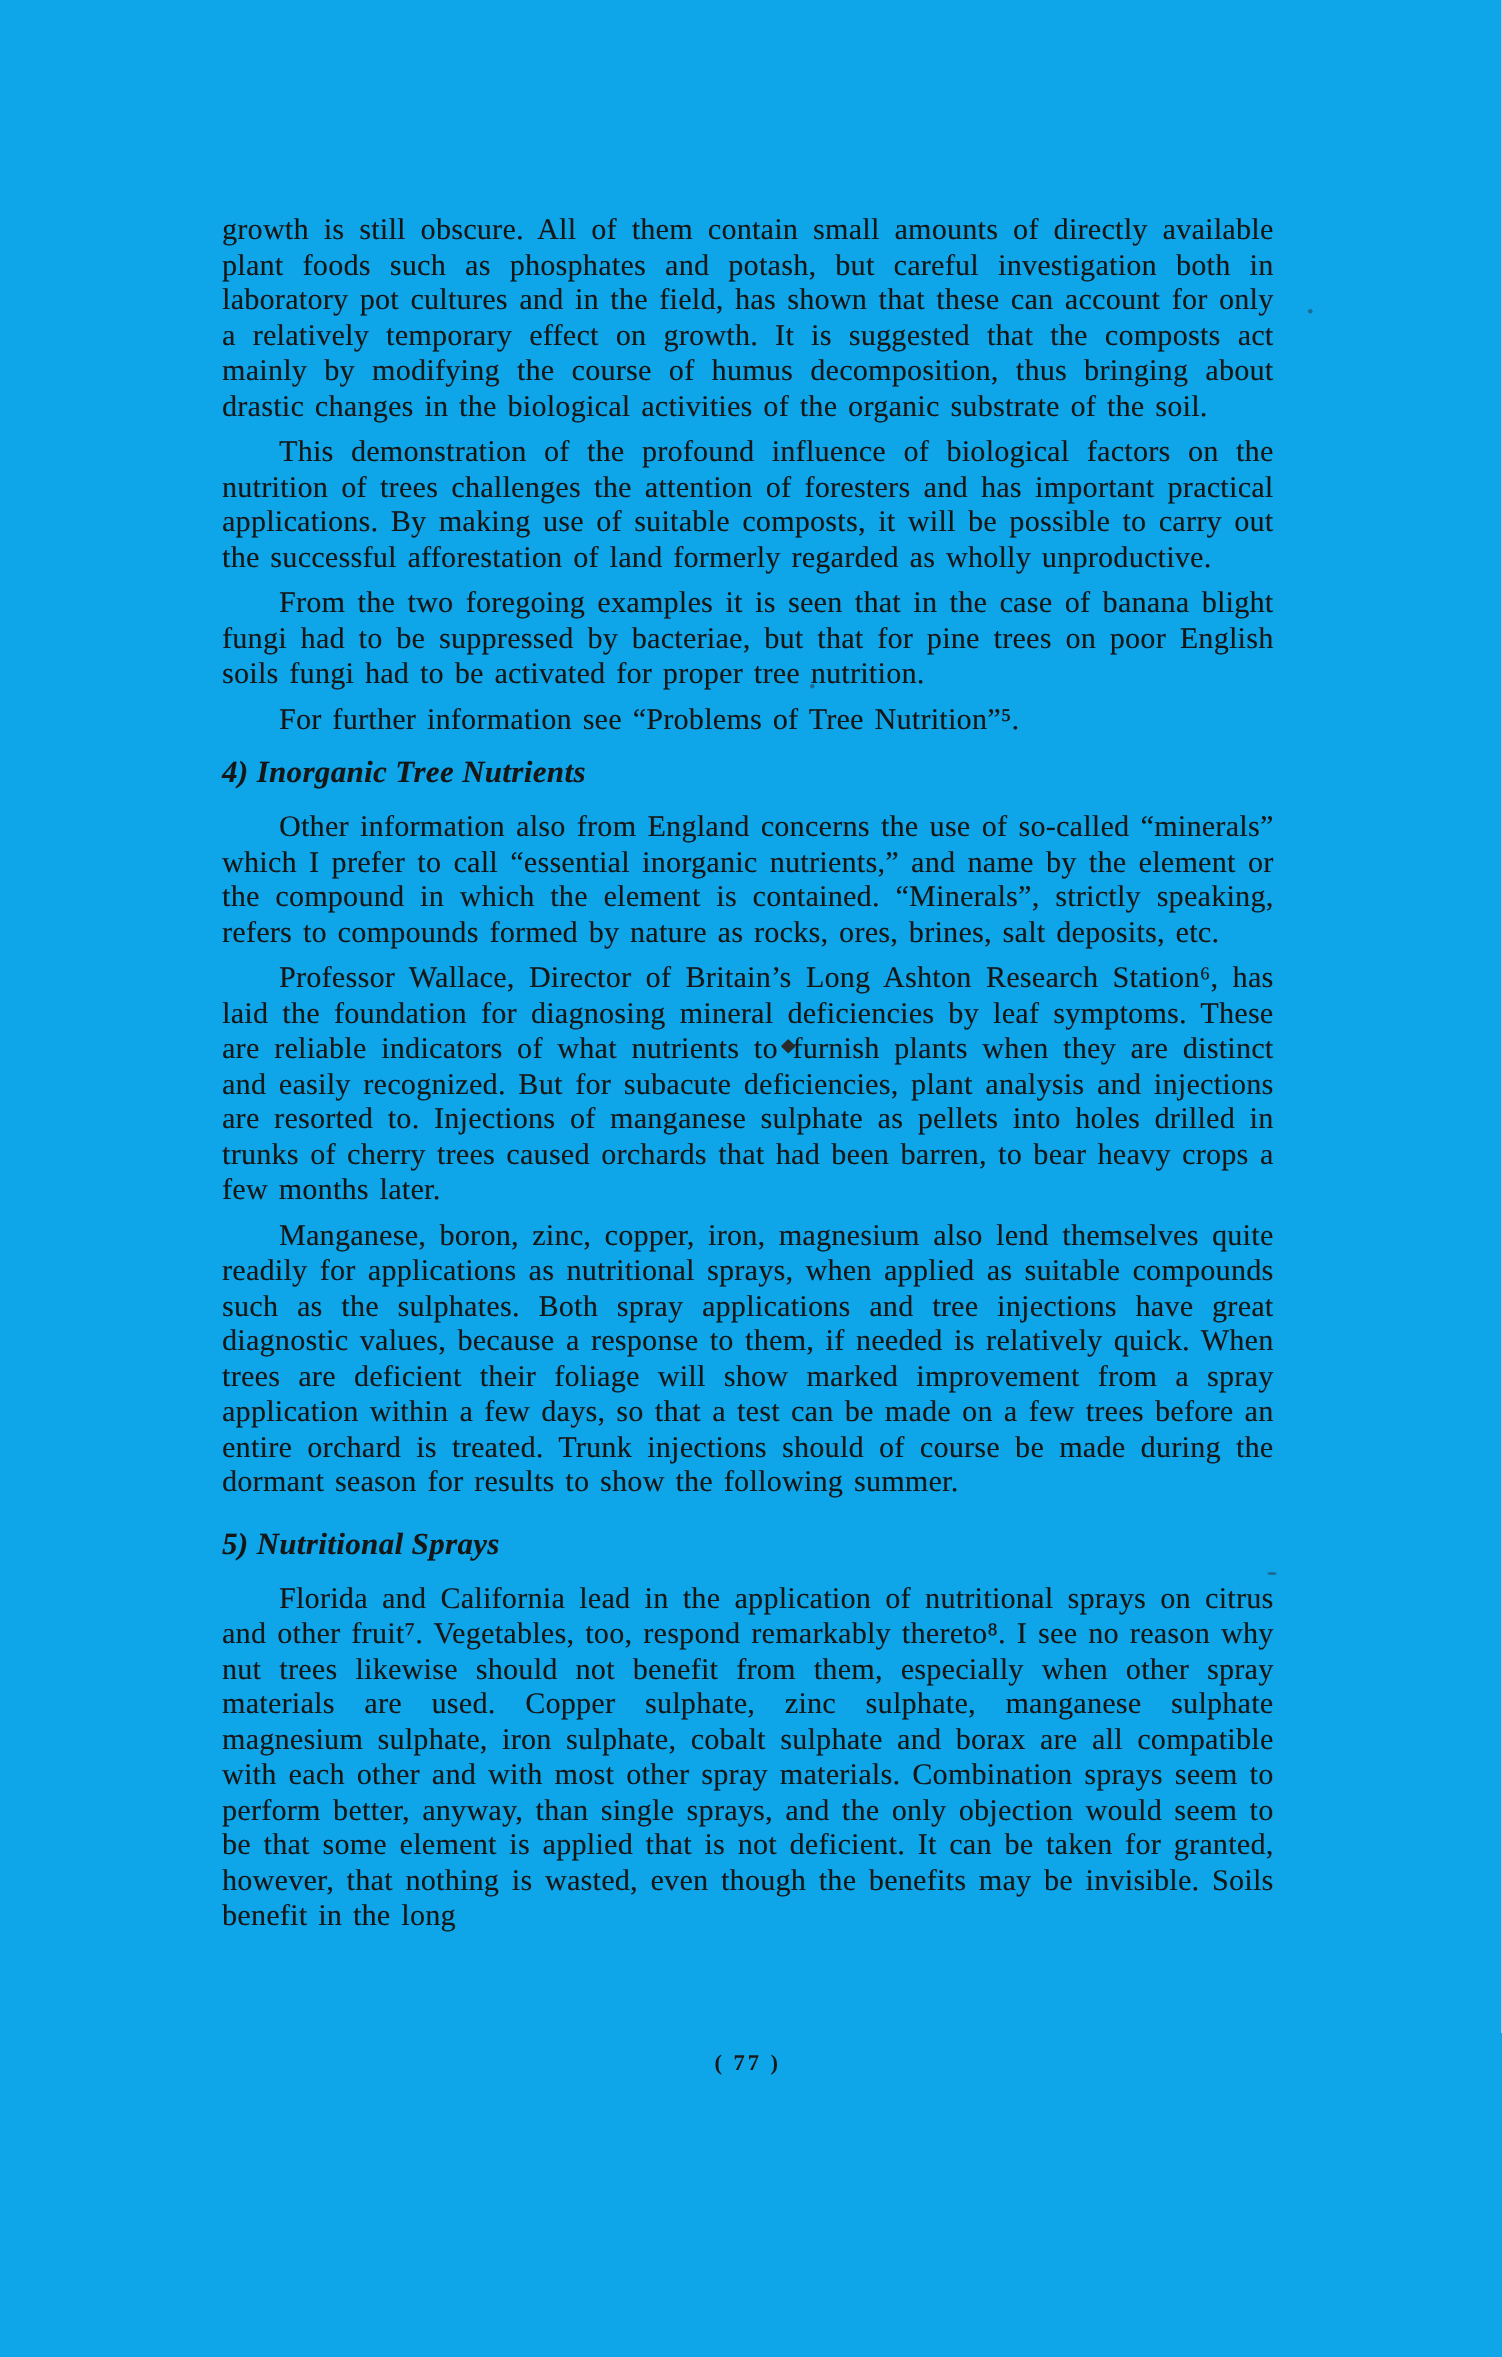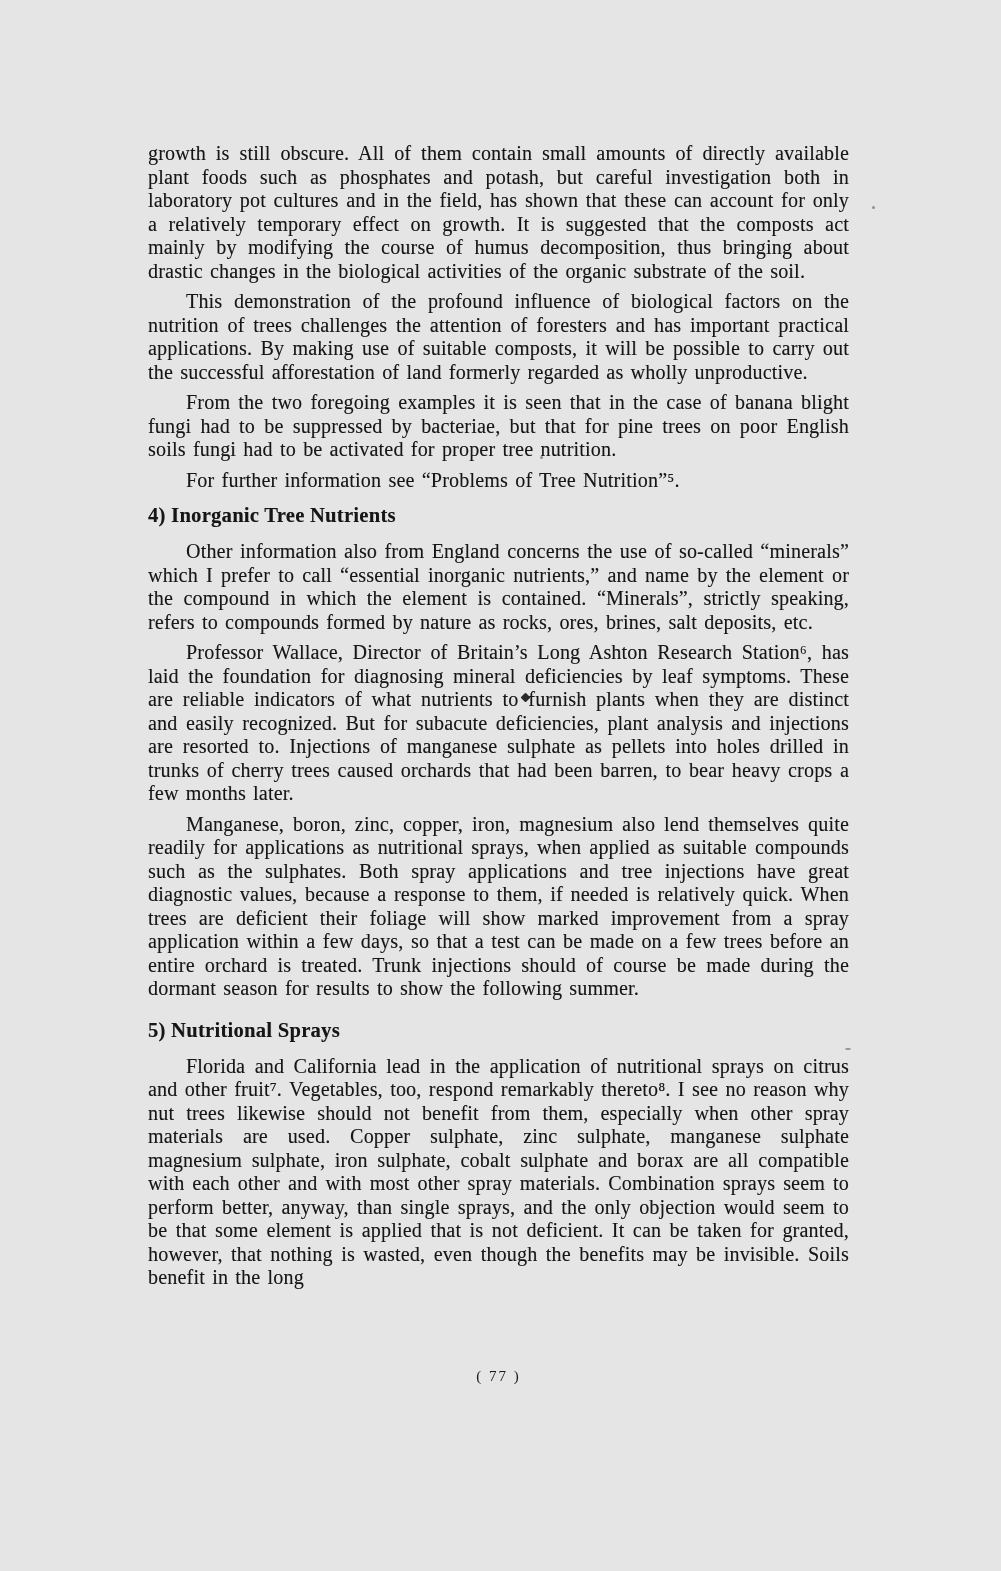--- a/index.html
+++ b/index.html
@@ -6,21 +6,21 @@
   html, body { background: #ffffff; }
   body {
     width: 1001px;
     height: 1571px;
     font-family: "Liberation Serif", "DejaVu Serif", serif;
   }
   .page {
     position: relative;
     width: 1001px;
     height: 1571px;
-    background: #e5e5e5;
+    background: #0ea5e9;
     color: #161616;
     overflow: hidden;
   }
   .text-column {
     position: absolute;
     left: 148px;
     top: 142px;
     width: 701px;
   }
   .para {
@@ -34,30 +34,31 @@
     text-shadow: 0.3px 0.3px 0 rgba(22,22,22,0.35);
   }
   .para.no-indent { text-indent: 0; }
   .para.gap-after { margin-bottom: 12px; }
   .heading {
     font-size: 20.5px;
     font-weight: bold;
     letter-spacing: 0.3px;
     margin: 10px 0 13px 0;
     text-shadow: 0.3px 0.3px 0 rgba(22,22,22,0.4);
+    font-style: italic;
   }
   .heading.heading-later { margin-top: 18px; }
   .page-number {
     position: absolute;
     left: 148px;
     top: 1368px;
     width: 701px;
     text-align: center;
     font-size: 15px;
-    font-weight: normal;
+    font-weight: bold;
     letter-spacing: 2px;
     color: #1a1a1a;
   }
   .speck {
     position: absolute;
     background: #2a2a2a;
     border-radius: 1px;
   }
   .speck.diamond { transform: rotate(45deg); }
   .speck.faint { opacity: 0.45; border-radius: 50%; }

